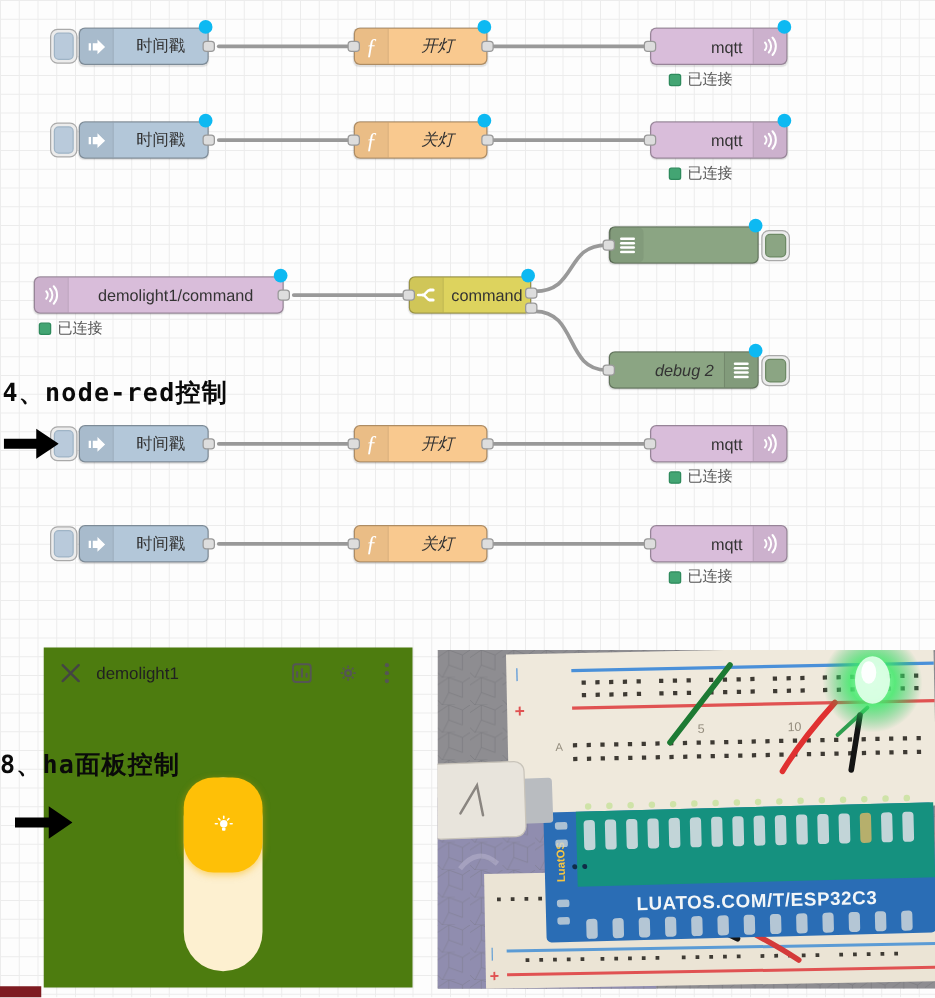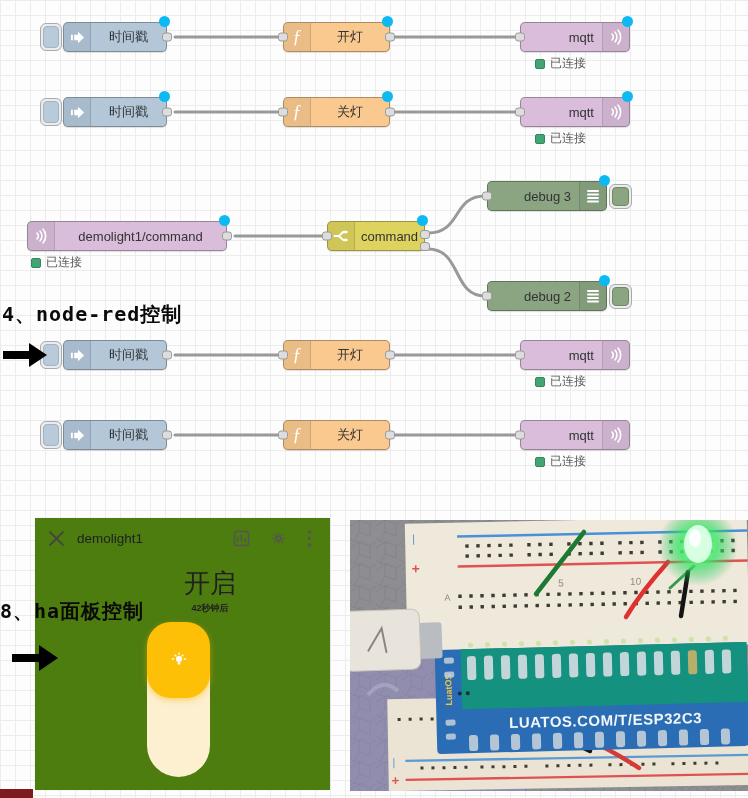--- a/index.html
+++ b/index.html
@@ -10,21 +10,21 @@
     background-image:linear-gradient(#ececec 1px,transparent 1px),linear-gradient(90deg,#ececec 1px,transparent 1px);
     background-size:15px 15px;z-index:0}
   .wires{position:absolute;inset:0;z-index:1;pointer-events:none}
   
   .node{position:absolute;height:30px;border-radius:5px;border:1px solid rgba(0,0,0,.30);
     display:flex;align-items:stretch;z-index:2;box-shadow:0 1px 1px rgba(0,0,0,.12)}
   .icon-sec{width:27px;display:flex;align-items:center;justify-content:center;background:rgba(0,0,0,.06);flex:none}
   .icon-sec.l{border-right:1px solid rgba(0,0,0,.12);border-radius:4px 0 0 4px}
   .icon-sec.r{border-left:1px solid rgba(0,0,0,.12);border-radius:0 4px 4px 0}
   .lbl{flex:1;display:flex;align-items:center;justify-content:center;font-size:13px;color:#333;white-space:nowrap;padding:13px 6px}
-  .lbl.italic{}
+  .lbl.italic{font-style:italic}
   .lbl.right{justify-content:flex-end;padding-right:8px}
   .port{position:absolute;width:10px;height:9px;background:#ddd;border:1px solid #999;border-radius:3px;top:50%;transform:translateY(-50%);z-index:3}
   .port.in{left:-6px}.port.out{right:-6px}
   .port.o1{top:8px;transform:none}.port.o2{top:auto;bottom:-1px;transform:none}
   .dot{position:absolute;top:-7px;right:-4px;width:11px;height:11px;border-radius:50%;background:#0db9f2;z-index:4}
   .status{position:absolute;display:flex;align-items:center;gap:5px;font-size:12px;color:#555;z-index:2}
   .status .sq{width:10px;height:10px;background:#43a573;border:1px solid #2e8a5c;border-radius:2px;flex:none}
   
   .inject-body{background:#b3c7d9;width:104px}
   .fn{background:#f9c98f;width:107px}
@@ -191,21 +191,20 @@
       </svg>
   </span>
   <span class="lbl">command</span>
   <span class="port in"></span>
   <span class="port out o1"></span>
   <span class="port out o2"></span>
   <span class="dot"></span>
 </div>
 <div class="dbg" style="left:487px;top:181px">
   <div class="node debug-body">
-    <span class="lbl italic right">debug 3</span>
     <span class="icon-sec r">
       <svg class="icon-svg" width="14" height="14" viewBox="0 0 14 14">
           <g fill="#fff">
             <rect x="1" y="1" width="12" height="2" rx="1"></rect>
             <rect x="1" y="4.5" width="12" height="2" rx="1"></rect>
             <rect x="1" y="8" width="12" height="2" rx="1"></rect>
             <rect x="1" y="11.5" width="12" height="2" rx="1"></rect>
           </g>
         </svg>
     </span>
@@ -338,24 +337,20 @@
           </g>
         </svg>
       <svg width="5" height="17" viewBox="0 0 4 16">
           <g fill="#555">
             <circle cx="2" cy="2" r="1.6"></circle>
             <circle cx="2" cy="8" r="1.6"></circle>
             <circle cx="2" cy="14" r="1.6"></circle>
           </g>
         </svg>
     </span>
-  </div>
-  <div class="ha-state">
-    <div class="ha-state-main">开启</div>
-    <div class="ha-state-sub">42秒钟后</div>
   </div>
   <div class="toggle">
     <div class="thumb">
       <svg width="18" height="18" viewBox="0 0 18 18">
         <g fill="#fff">
             <circle cx="9" cy="8" r="3"></circle>
             <rect x="7.6" y="11" width="2.8" height="2.6" rx="0.8"></rect>
           </g>
         <g stroke="#fff" stroke-width="1.3" stroke-linecap="round">
             <path d="M9 2v1.6M3.8 8H2.3M15.7 8h-1.5M4.9 3.9l1.1 1.1M13.1 3.9L12 5"></path>

